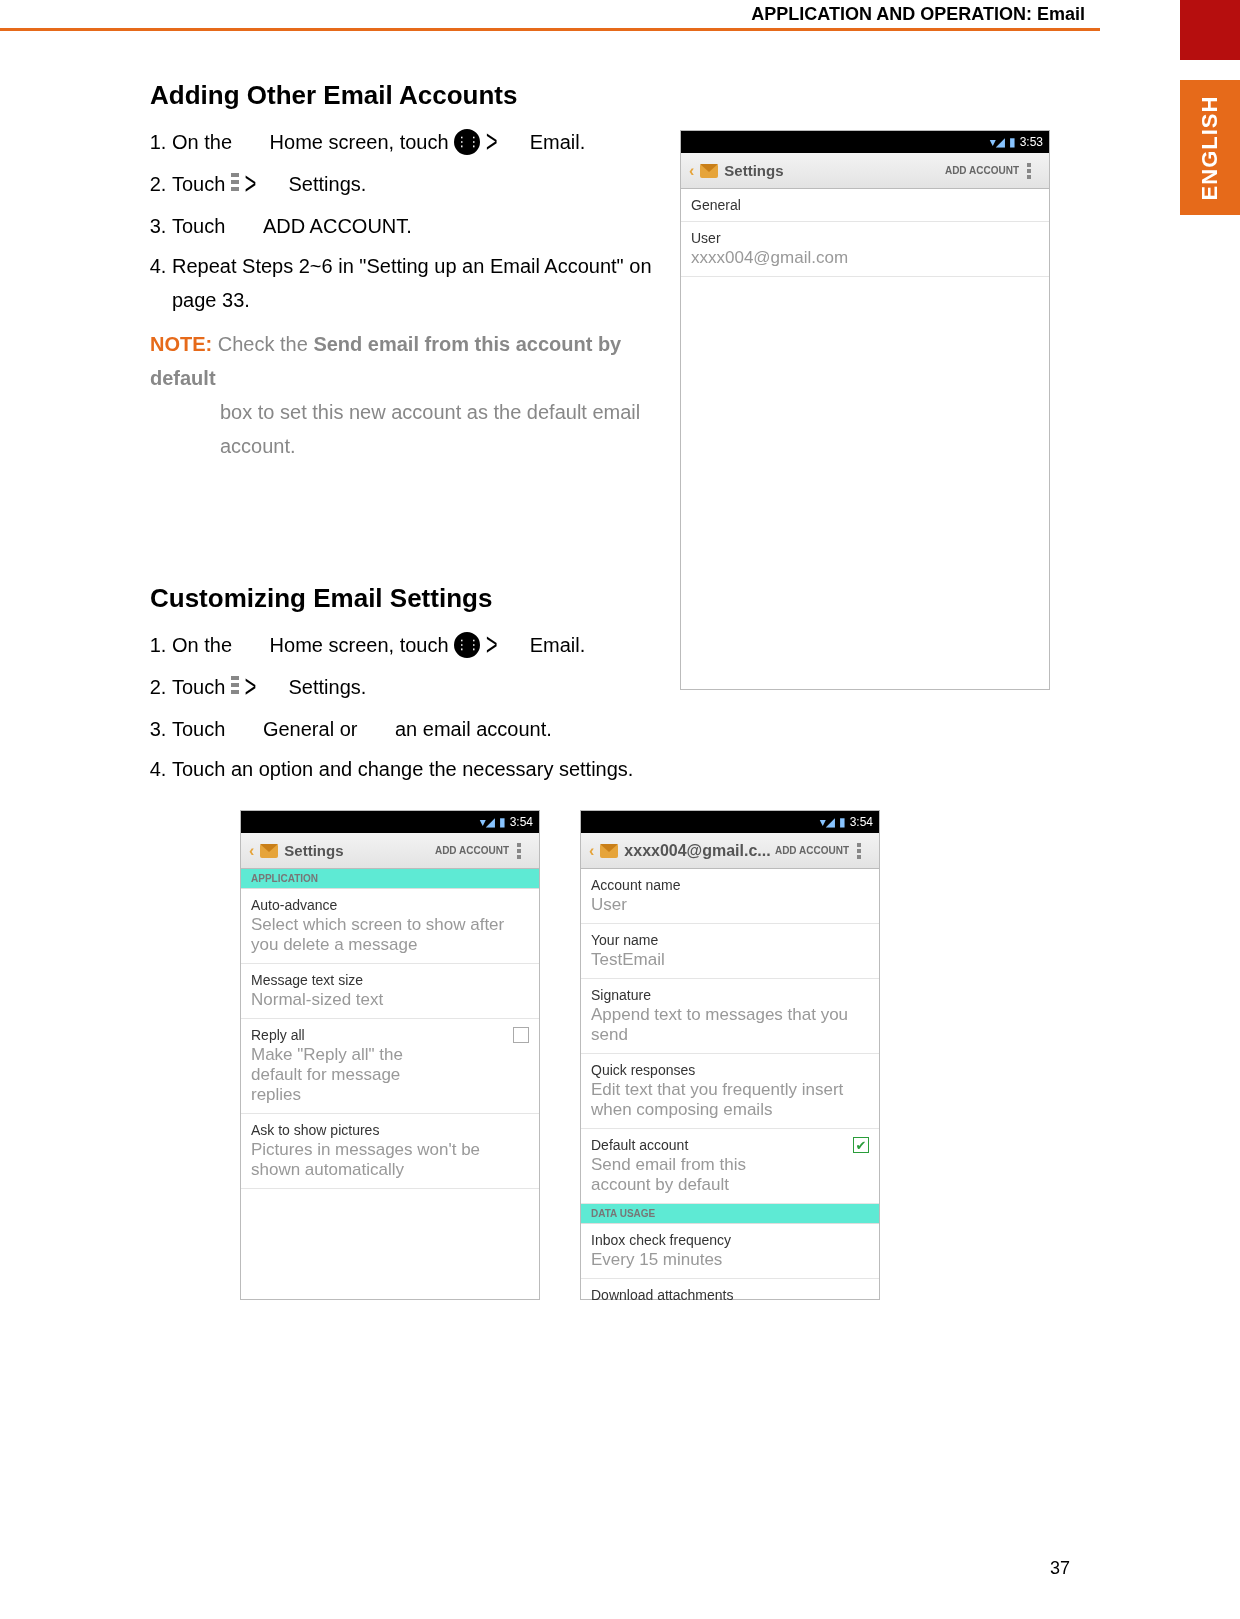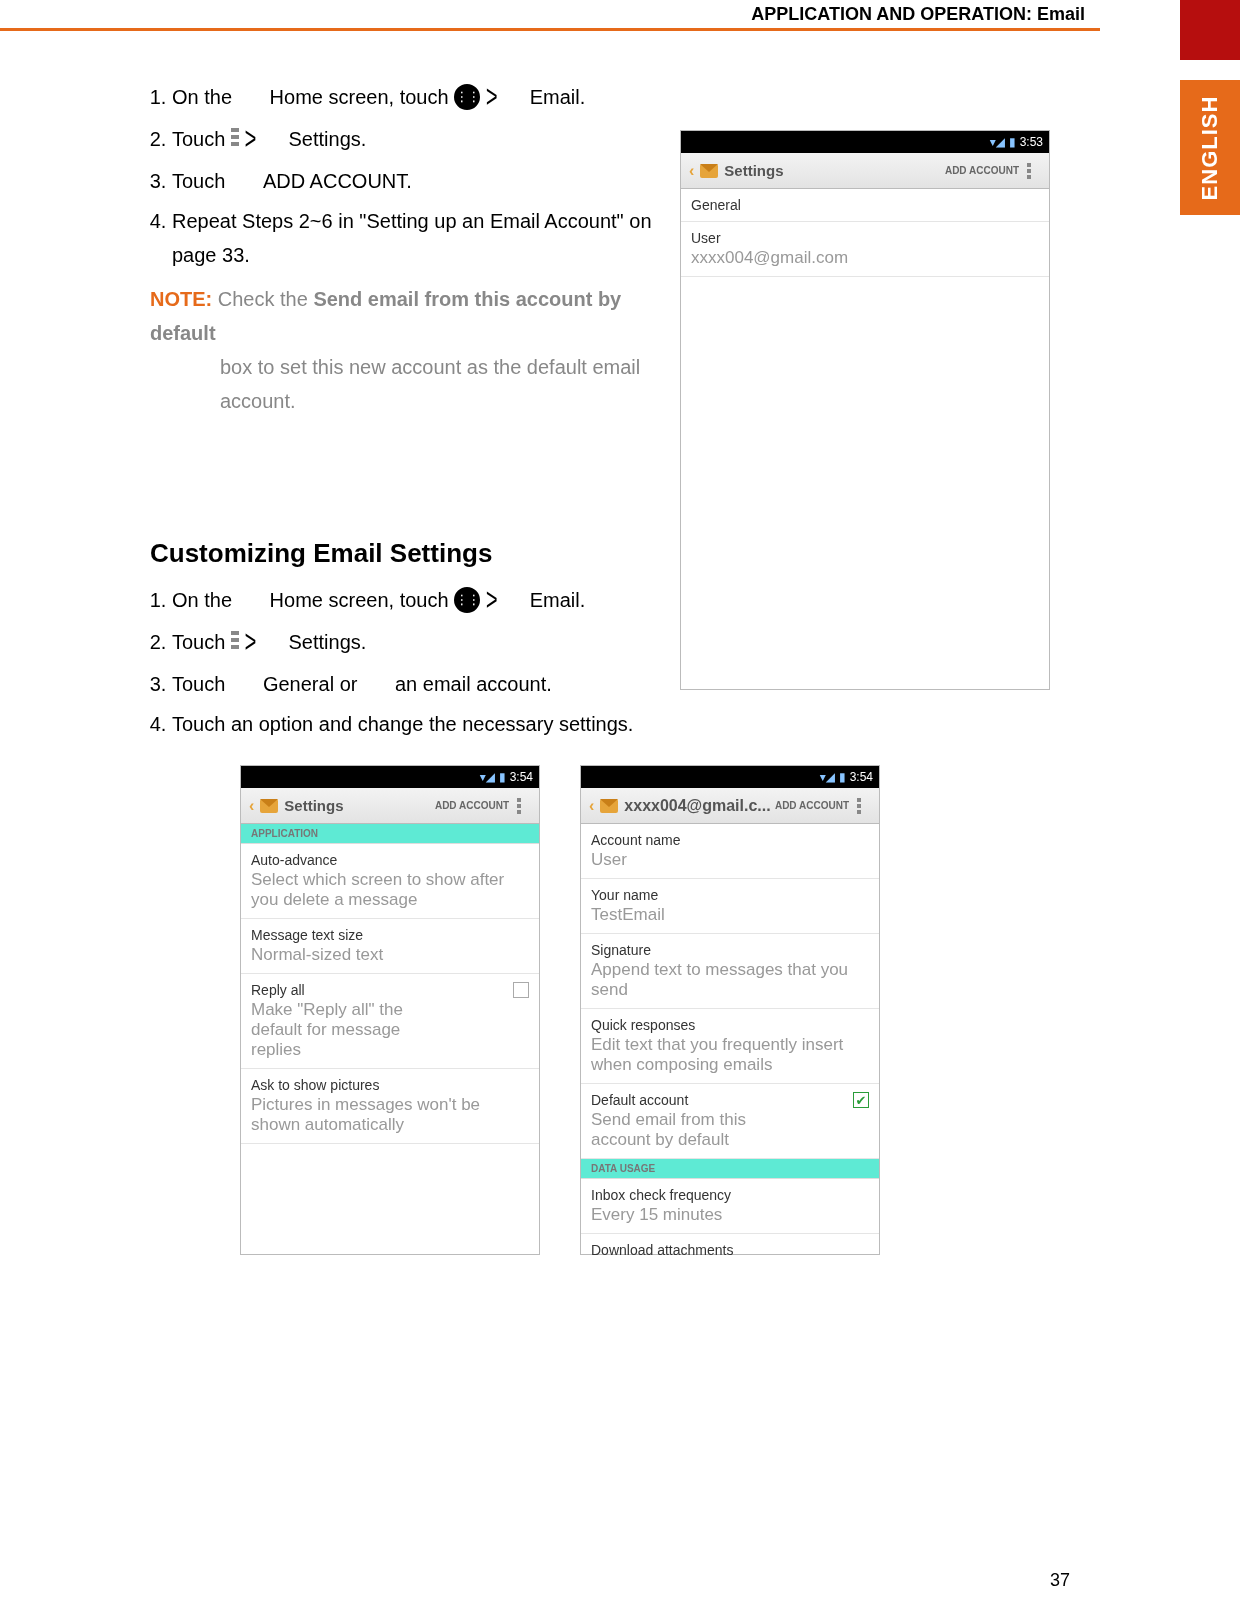--- a/index.html
+++ b/index.html
@@ -64,21 +64,21 @@
   .ph-item .t{ color:#333; font-size:14px;}
   .ph-item .s{ color:#999; font-size:17px; margin-top:2px;}
   .ph-item.row{ display:flex; justify-content:space-between; align-items:flex-start;}
   .chk{ width:16px; height:16px; border:1px solid #aaa; display:flex; align-items:center; justify-content:center; font-size:13px;}
   .chk.on{ color:#2a9d3a; border-color:#2a9d3a;}
 
   .phone-top { position:absolute; left:680px; top:130px; width:370px; height:560px; }
   .phone-bot-wrap { display:flex; gap:40px; margin:24px 0 0 90px; }
   .phone-b { width:300px; height:490px; }
 
-  .page-num { position:absolute; right:170px; bottom:28px; font-size:18px; }
+  .page-num { position:absolute; right:170px; bottom:40px; font-size:18px; }
 
   .section2 { margin-top:120px; }
 </style>
 </head>
 <body>
 
 <div class="page">
   <div class="header-title">APPLICATION AND OPERATION: Email</div>
   <div class="header-line"></div>
   <div class="red-block"></div>
@@ -111,20 +111,21 @@
         <div class="t">General</div>
       </div>
     <div class="ph-item">
         <div class="t">User</div>
         <div class="s">xxxx004@gmail.com</div>
       </div>
   </div>
 
   <div class="content">
 
+    <h2>Adding Other Email Accounts</h2>
     <div style="width:510px;">
     <ol class="steps">
       <li>
         <span>On the </span><span class="b">Home</span><span> screen, touch </span>
         <span class="apps-icon"></span>
         <span class="gt"> &gt; </span><span class="b">Email</span><span>.</span>
       </li>
       <li>
         <span>Touch </span>
         <span class="menu-icon"><span></span><span></span><span></span></span>

